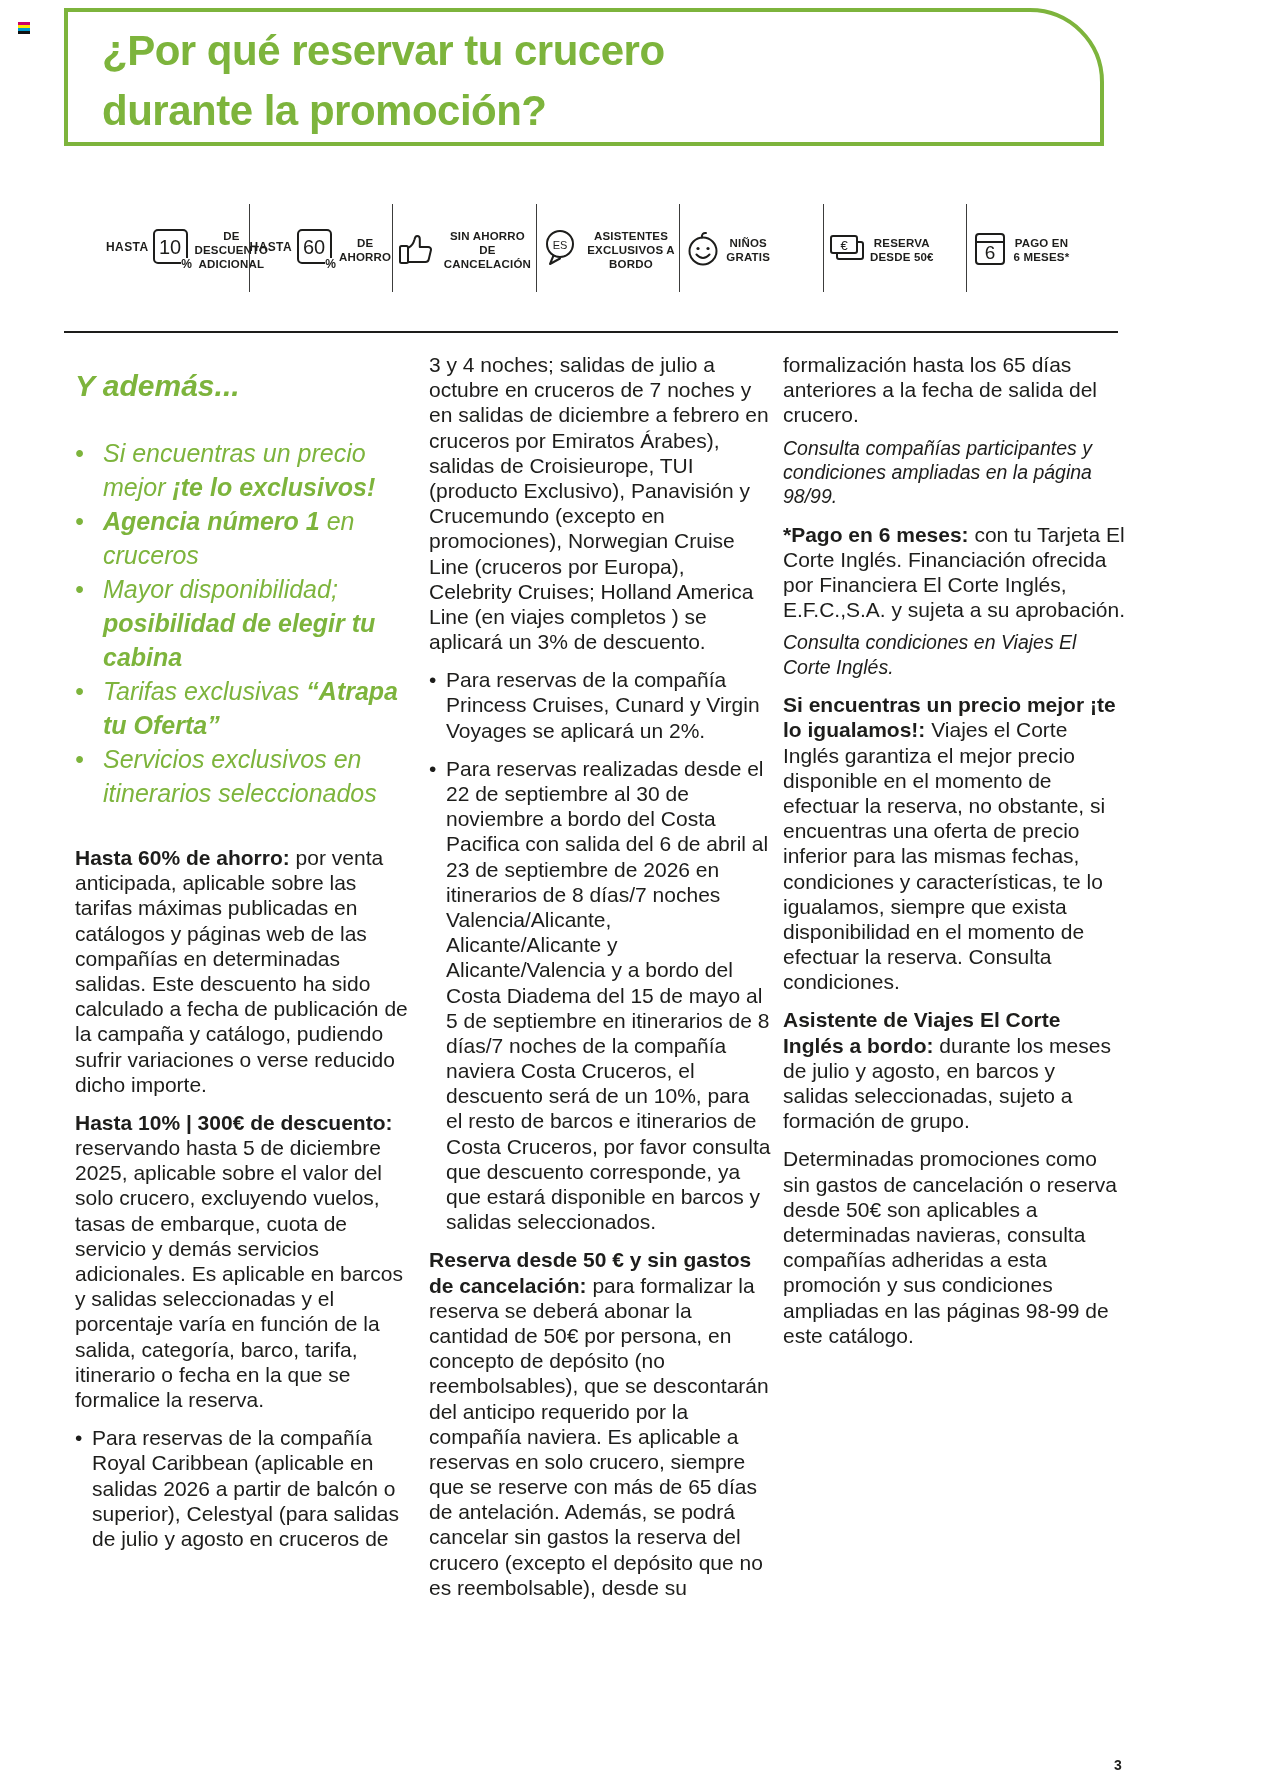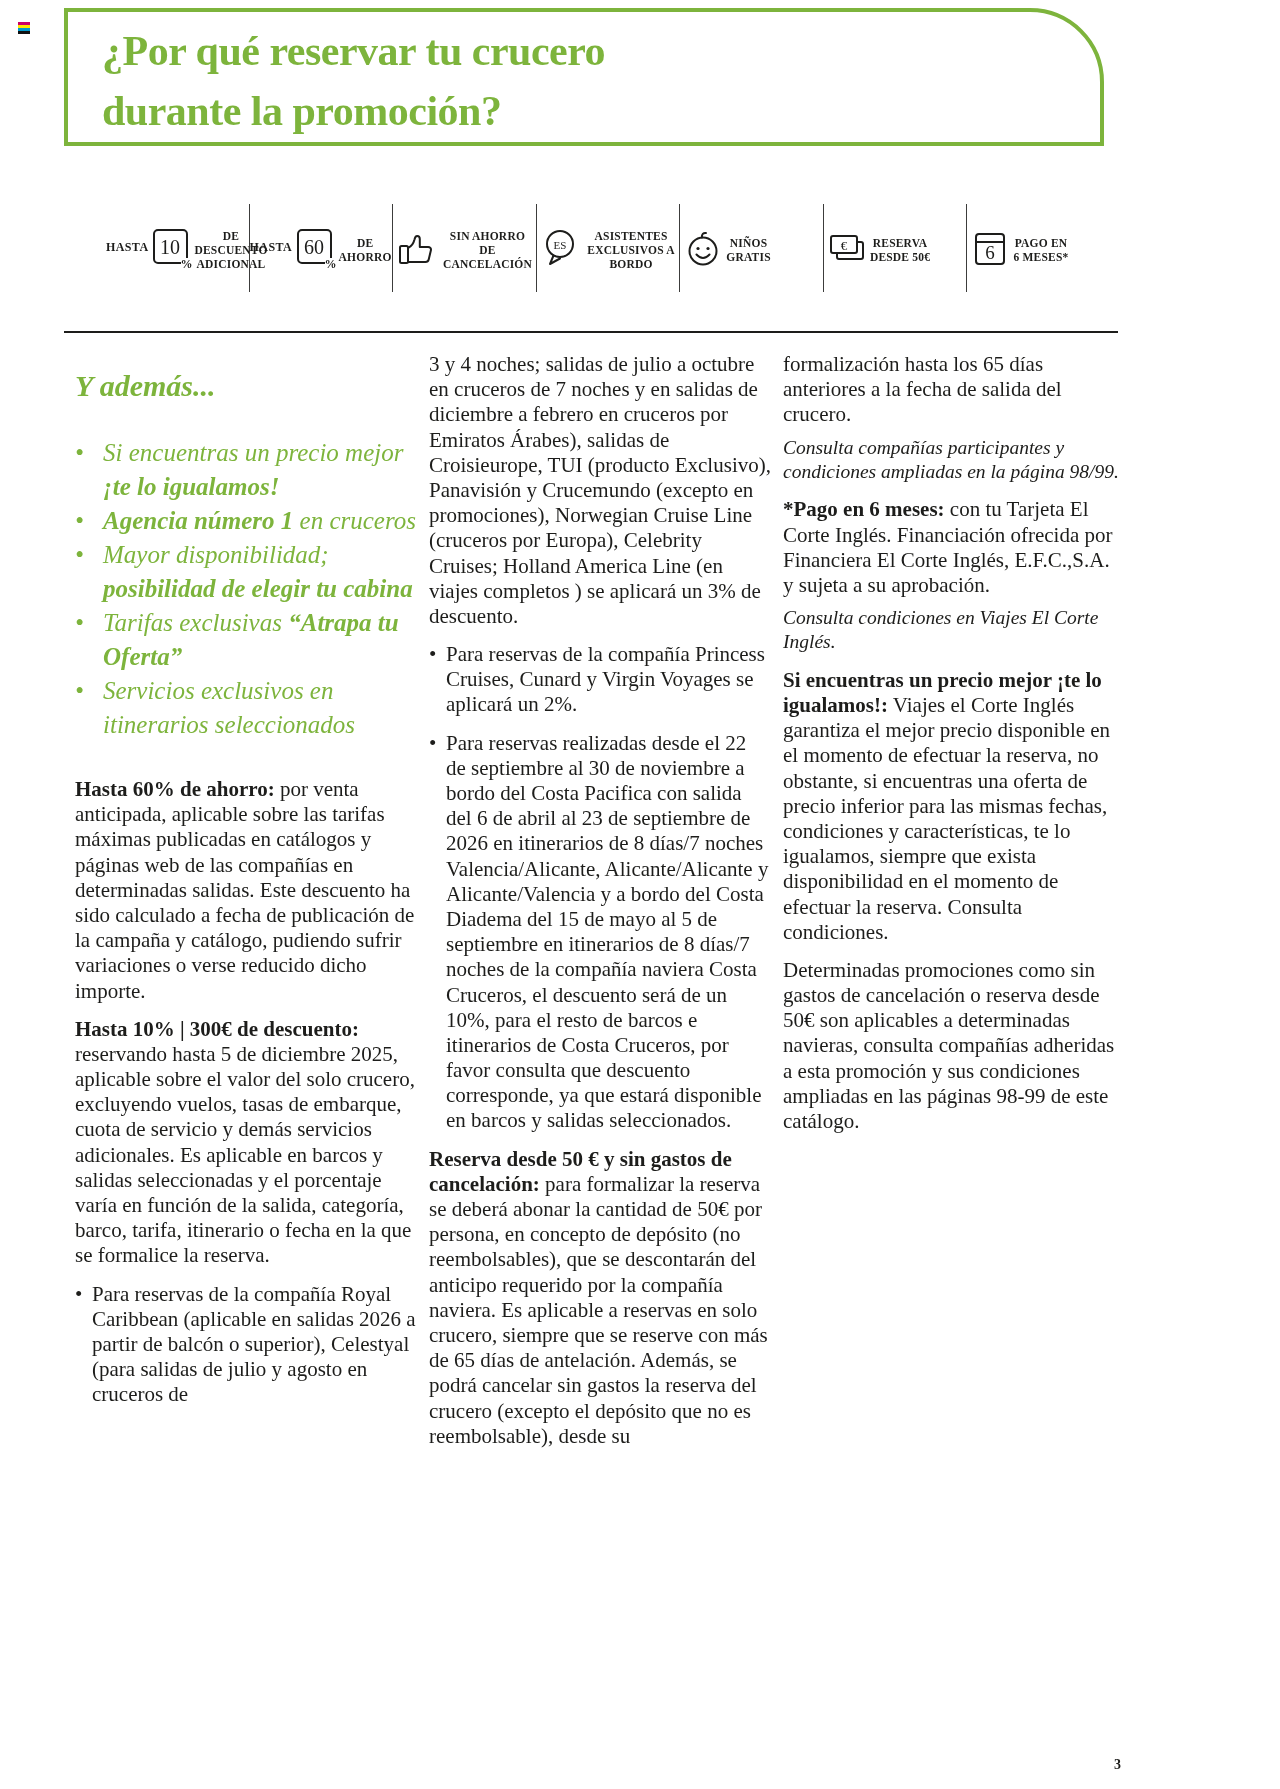--- a/index.html
+++ b/index.html
@@ -1,17 +1,17 @@
 <!DOCTYPE html>
 <html lang="es"><head>
 <meta charset="utf-8">
 <style>
   html,body{margin:0;padding:0;background:#fff;}
   .page{position:relative;width:1280px;height:1789px;background:#fff;overflow:hidden;
-        font-family:Liberation Serif, serif;color:#1d1d1b;}
+        font-family:Liberation Sans, sans-serif;color:#1d1d1b;}
 
   
   .reg-mark{position:absolute;left:18px;top:22px;width:12px;}
   .reg-mark div{height:3px;width:12px;}
 
   
   .header-box{position:absolute;left:64px;top:8px;width:1040px;height:138px;
               border:4px solid #7db43c;border-top-right-radius:74px;box-sizing:border-box;}
   .title{position:absolute;left:34px;top:9px;font-weight:bold;font-size:42px;line-height:60px;
          color:#7db43c;letter-spacing:-0.5px;white-space:nowrap;}
@@ -171,21 +171,21 @@
       </div>
     </div>
 
   <div class="rule"></div>
 
   <div class="columns">
     <div class="col">
         <div class="blk green-head"><span class="runs"><span>Y además...</span></span></div>
         <div class="blk green-bullet">
           <span class="marker">•</span>
-          <span class="runs"><span>Si encuentras un precio mejor </span><span class="b">¡te lo igualamos!</span></span>
+          <span class="runs"><span>Si encuentras un precio mejor </span><span class="b">¡te lo exclusivos!</span></span>
         </div>
         <div class="blk green-bullet">
           <span class="marker">•</span>
           <span class="runs"><span class="b">Agencia número 1</span><span> en cruceros</span></span>
         </div>
         <div class="blk green-bullet">
           <span class="marker">•</span>
           <span class="runs"><span>Mayor disponibilidad; </span><span class="b">posibilidad de elegir tu cabina</span></span>
         </div>
         <div class="blk green-bullet">
@@ -215,19 +215,20 @@
           <span class="runs"><span>Para reservas realizadas desde el 22 de septiembre al 30 de noviembre a bordo del Costa Pacifica con salida del 6 de abril al 23 de septiembre de 2026 en itinerarios de 8 días/7 noches Valencia/Alicante, Alicante/Alicante y Alicante/Valencia  y a bordo del Costa Diadema del 15 de mayo al 5 de septiembre en itinerarios de 8 días/7 noches de la compañía naviera Costa Cruceros, el descuento será de un 10%, para el resto de barcos e itinerarios de Costa Cruceros, por favor consulta que descuento corresponde, ya que estará disponible en barcos y salidas seleccionados.</span></span>
         </div>
         <div class="blk p"><span class="runs"><span class="b">Reserva desde 50 € y sin gastos de cancelación:</span><span> para formalizar la reserva se deberá abonar la cantidad de 50€ por persona, en concepto de depósito (no reembolsables), que se descontarán del anticipo requerido por la compañía naviera. Es aplicable a reservas en solo crucero, siempre que se reserve con más de 65 días de antelación. Además, se podrá cancelar sin gastos la reserva del crucero (excepto el depósito que no es reembolsable), desde su</span></span></div>
       </div>
     <div class="col">
         <div class="blk p"><span class="runs"><span>formalización hasta los 65 días anteriores a la fecha de salida del crucero.</span></span></div>
         <div class="blk note"><span class="runs"><span>Consulta compañías participantes y condiciones ampliadas en la página 98/99.</span></span></div>
         <div class="blk p"><span class="runs"><span class="b">*Pago en 6 meses:</span><span> con tu Tarjeta El Corte Inglés. Financiación ofrecida por Financiera El Corte Inglés, E.F.C.,S.A. y sujeta a su aprobación.</span></span></div>
         <div class="blk note"><span class="runs"><span>Consulta condiciones en Viajes El Corte Inglés.</span></span></div>
         <div class="blk p"><span class="runs"><span class="b">Si encuentras un precio mejor ¡te lo igualamos!:</span><span> Viajes el Corte Inglés garantiza el mejor precio disponible en el momento de efectuar la reserva, no obstante, si encuentras una oferta de precio inferior para las mismas fechas, condiciones y características, te lo igualamos, siempre que exista disponibilidad en el momento de efectuar la reserva. Consulta condiciones.</span></span></div>
+        <div class="blk p"><span class="runs"><span class="b">Asistente de Viajes El Corte Inglés a bordo:</span><span> durante los meses de julio y agosto, en barcos y salidas seleccionadas, sujeto a formación de grupo.</span></span></div>
         <div class="blk p"><span class="runs"><span>Determinadas promociones como sin gastos de cancelación o reserva desde 50€ son aplicables a determinadas navieras, consulta compañías adheridas a esta promoción y sus condiciones ampliadas en las páginas 98-99 de este catálogo.</span></span></div>
       </div>
   </div>
 
   <div class="page-num">3</div>
 
 </div>
 
 </body></html>

